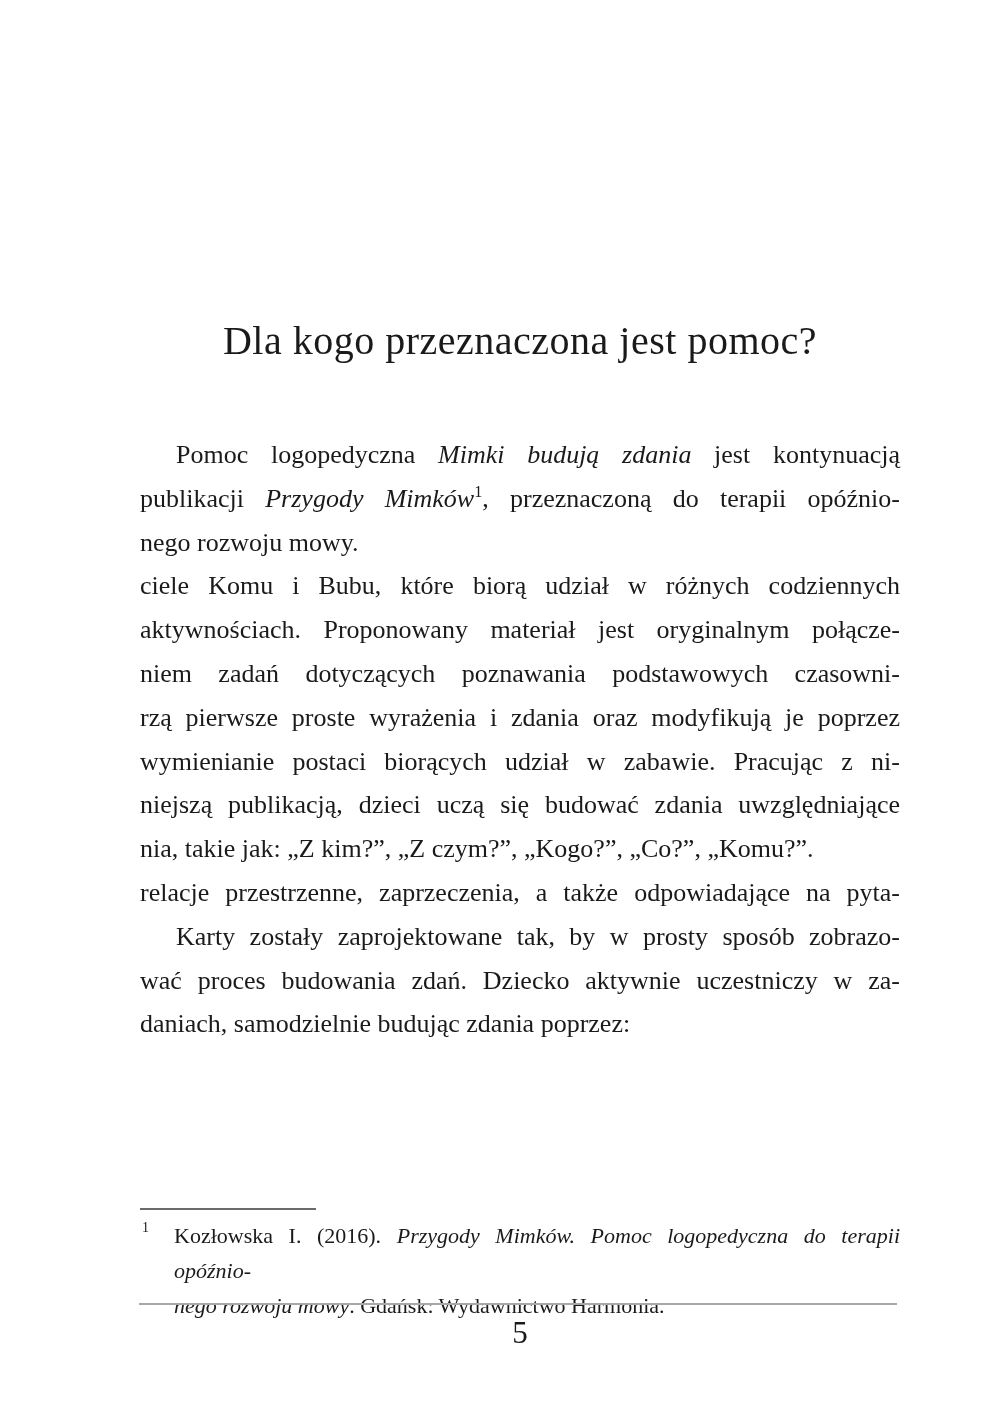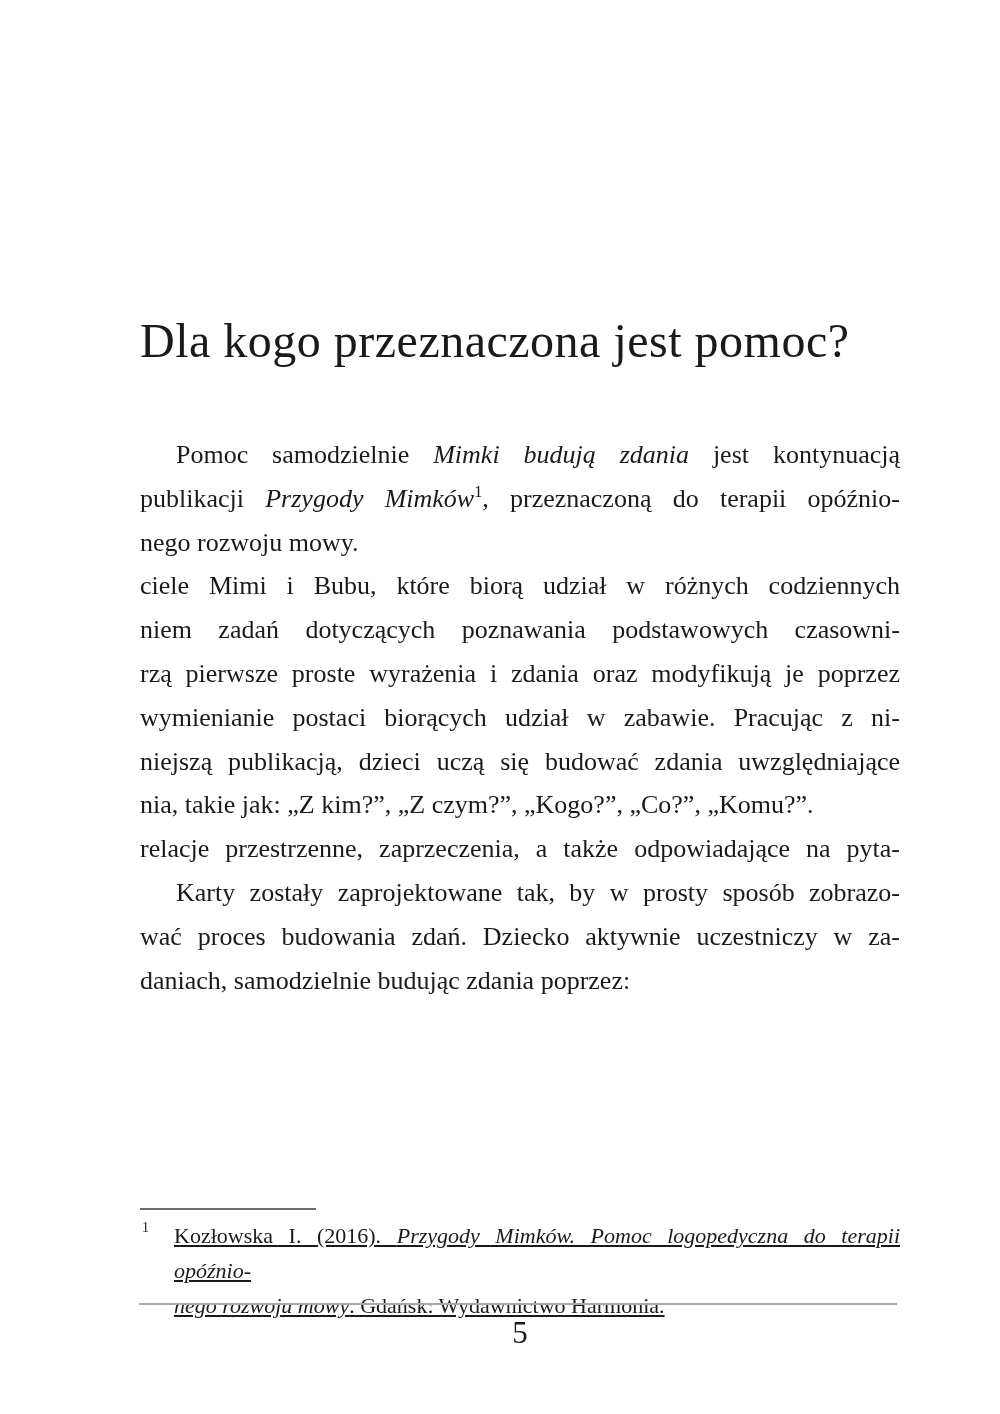--- a/index.html
+++ b/index.html
@@ -15,23 +15,24 @@
     font-family: "Liberation Serif", serif;
     color: #1a1a1a;
     overflow: hidden;
   }
   .title {
     position: absolute;
     top: 316px;
     left: 140px;
     width: 760px;
     margin: 0;
-    font-size: 48px;
+    font-size: 40px;
     font-weight: normal;
     line-height: 50px;
+    text-align: center;
     letter-spacing: 0.5px;
   }
   .body-text {
     position: absolute;
     top: 433px;
     left: 140px;
     width: 760px;
     font-size: 26px;
   }
   .body-text .line {
@@ -62,21 +63,20 @@
     top: 1218px;
     left: 140px;
     width: 760px;
     font-size: 22px;
   }
   .footnote .line {
     line-height: 35px;
     padding-left: 34px;
     text-align: justify;
     text-align-last: justify;
-    text-decoration: underline;
   }
   .footnote .line.last { text-align-last: left; }
   .fn-marker {
     position: absolute;
     left: 2px;
     top: 2px;
     font-size: 14px;
   }
   .footer-rule {
     position: absolute;
@@ -98,26 +98,27 @@
 </style>
 </head>
 <body>
 
 <div class="page">
 
   <h1 class="title">Dla kogo przeznaczona jest pomoc?</h1>
 
   <div class="body-text" id="body-text">
       <div>
-        <div class="line indent"><span>Pomoc samodzielnie </span><span class="it">Mimki budują zdania</span><span> jest kontynuacją</span></div>
+        <div class="line indent"><span>Pomoc logopedyczna </span><span class="it">Mimki budują zdania</span><span> jest kontynuacją</span></div>
         <div class="line"><span>publikacji </span><span class="it">Przygody Mimków</span><span class="sup">1</span><span>, przeznaczoną do terapii opóźnio-</span></div>
         <div class="line last"><span>nego rozwoju mowy.</span></div>
       </div>
       <div>
-        <div class="line"><span>ciele Mimi i Bubu, które biorą udział w różnych codziennych</span></div>
+        <div class="line"><span>ciele Komu i Bubu, które biorą udział w różnych codziennych</span></div>
+        <div class="line"><span>aktywnościach. Proponowany materiał jest oryginalnym połącze-</span></div>
         <div class="line"><span>niem zadań dotyczących poznawania podstawowych czasowni-</span></div>
         <div class="line"><span>rzą pierwsze proste wyrażenia i zdania oraz modyfikują je poprzez</span></div>
         <div class="line"><span>wymienianie postaci biorących udział w zabawie. Pracując z ni-</span></div>
         <div class="line"><span>niejszą publikacją, dzieci uczą się budować zdania uwzględniające</span></div>
         <div class="line last"><span>nia, takie jak: „Z kim?”, „Z czym?”, „Kogo?”, „Co?”, „Komu?”.</span></div>
         <div class="line"><span>relacje przestrzenne, zaprzeczenia, a także odpowiadające na pyta-</span></div>
       </div>
       <div>
         <div class="line indent"><span>Karty zostały zaprojektowane tak, by w prosty sposób zobrazo-</span></div>
         <div class="line"><span>wać proces budowania zdań. Dziecko aktywnie uczestniczy w za-</span></div>

